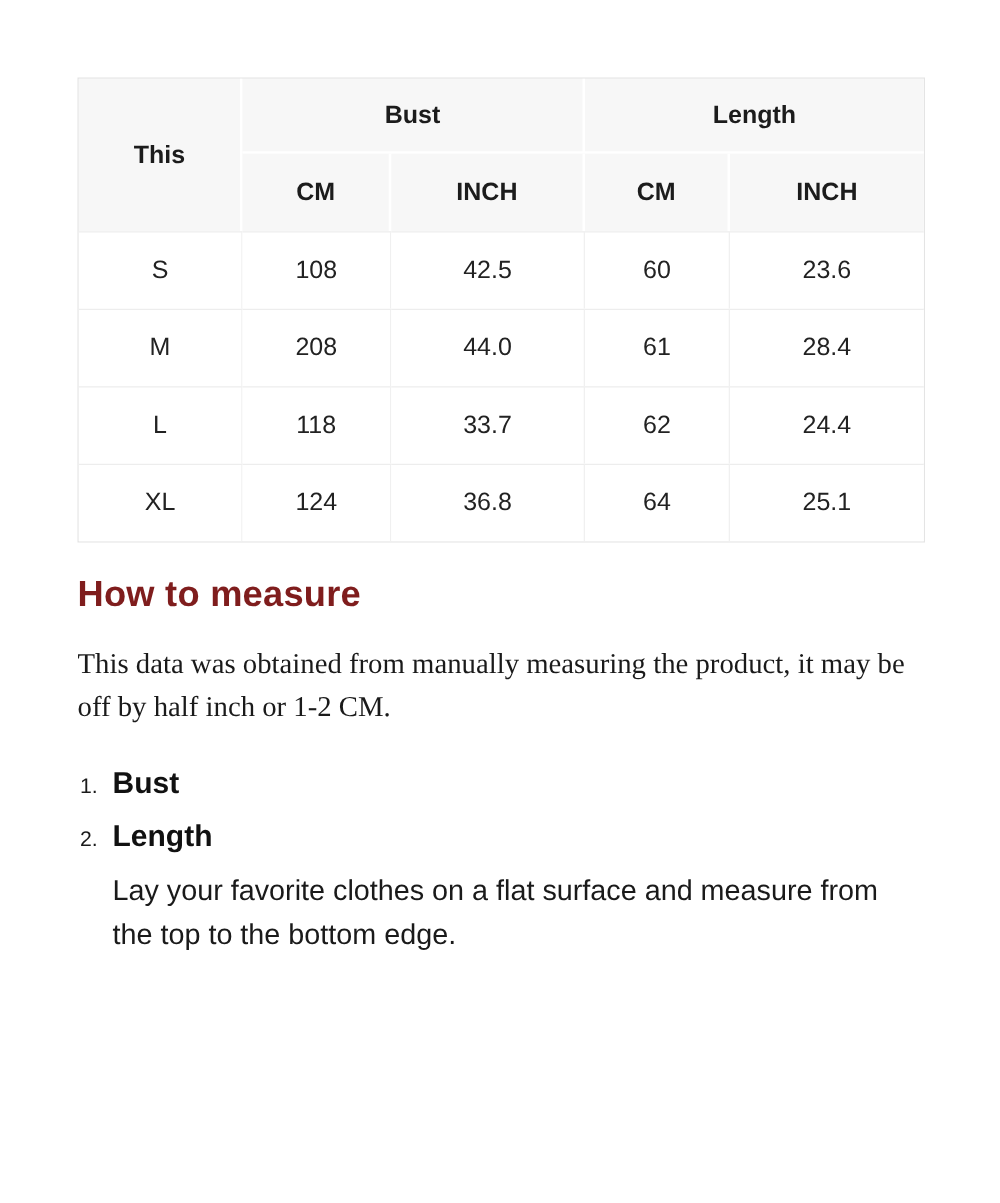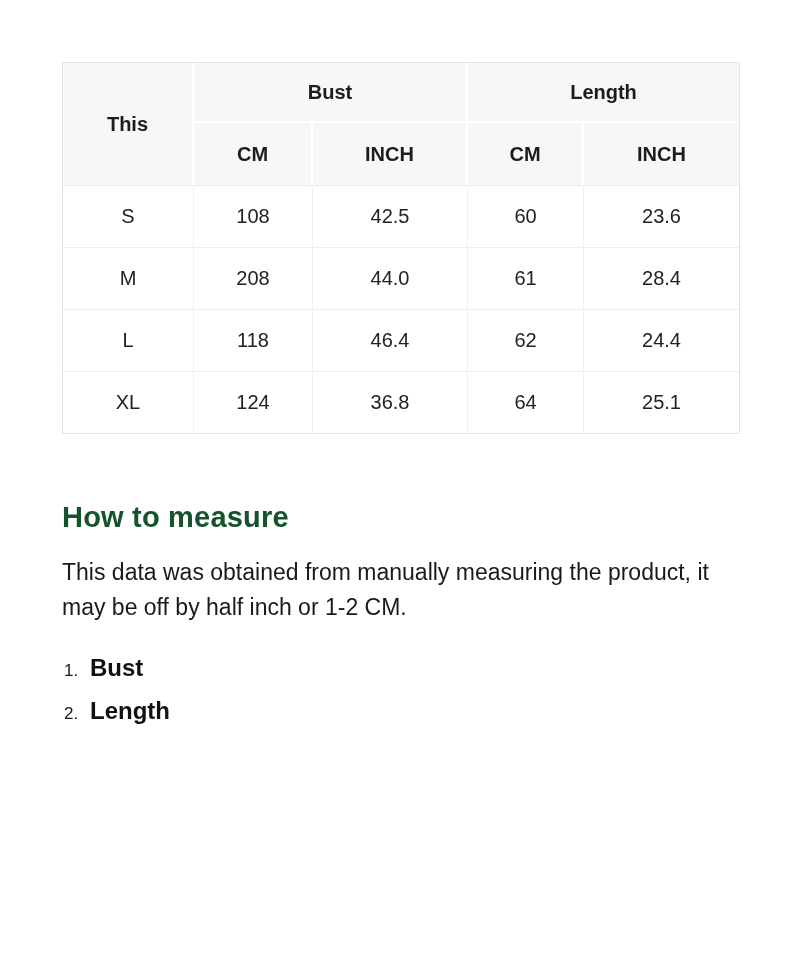--- a/index.html
+++ b/index.html
@@ -49,29 +49,30 @@
   .size-chart td {
     height: 62px;
     background: #ffffff;
     border-top: 1px solid #ededed;
   }
   .size-chart td:not(:last-child) { border-right: 1px solid #f0f0f0; }
   
   .htm-heading {
     font-size: 29px;
     font-weight: 700;
-    color: #14532d;
-    margin: 67px 0 21px 0;
+    color: #7f1d1d;
+    margin: 26px 0 21px 0;
     letter-spacing: 0.2px;
   }
   .htm-intro {
     font-size: 23px;
     line-height: 1.52;
     margin: 0 0 29px 0;
     max-width: 680px;
+    font-family: Liberation Serif, serif;
   }
   .steps { margin: 0; padding: 0; list-style: none; }
   .step { margin: 0 0 15px 0; }
   .step-head {
     display: flex;
     align-items: baseline;
     margin: 0 0 11px 0;
   }
   .step-number {
     font-size: 17px;
@@ -128,21 +129,21 @@
     <tr>
       <td>M</td>
       <td>208</td>
       <td>44.0</td>
       <td>61</td>
       <td>28.4</td>
     </tr>
     <tr>
       <td>L</td>
       <td>118</td>
-      <td>46.4</td>
+      <td>33.7</td>
       <td>62</td>
       <td>24.4</td>
     </tr>
     <tr>
       <td>XL</td>
       <td>124</td>
       <td>36.8</td>
       <td>64</td>
       <td>25.1</td>
     </tr>
@@ -158,16 +159,17 @@
       <div class="step-head">
         <span class="step-number">1.</span>
         <span class="step-title">Bust</span>
       </div>
     </li>
     <li class="step">
       <div class="step-head">
         <span class="step-number">2.</span>
         <span class="step-title">Length</span>
       </div>
+      <p class="step-desc">Lay your favorite clothes on a flat surface and measure from the top to the bottom edge.</p>
     </li>
   </ol>
 
 </div>
 
 </body></html>

